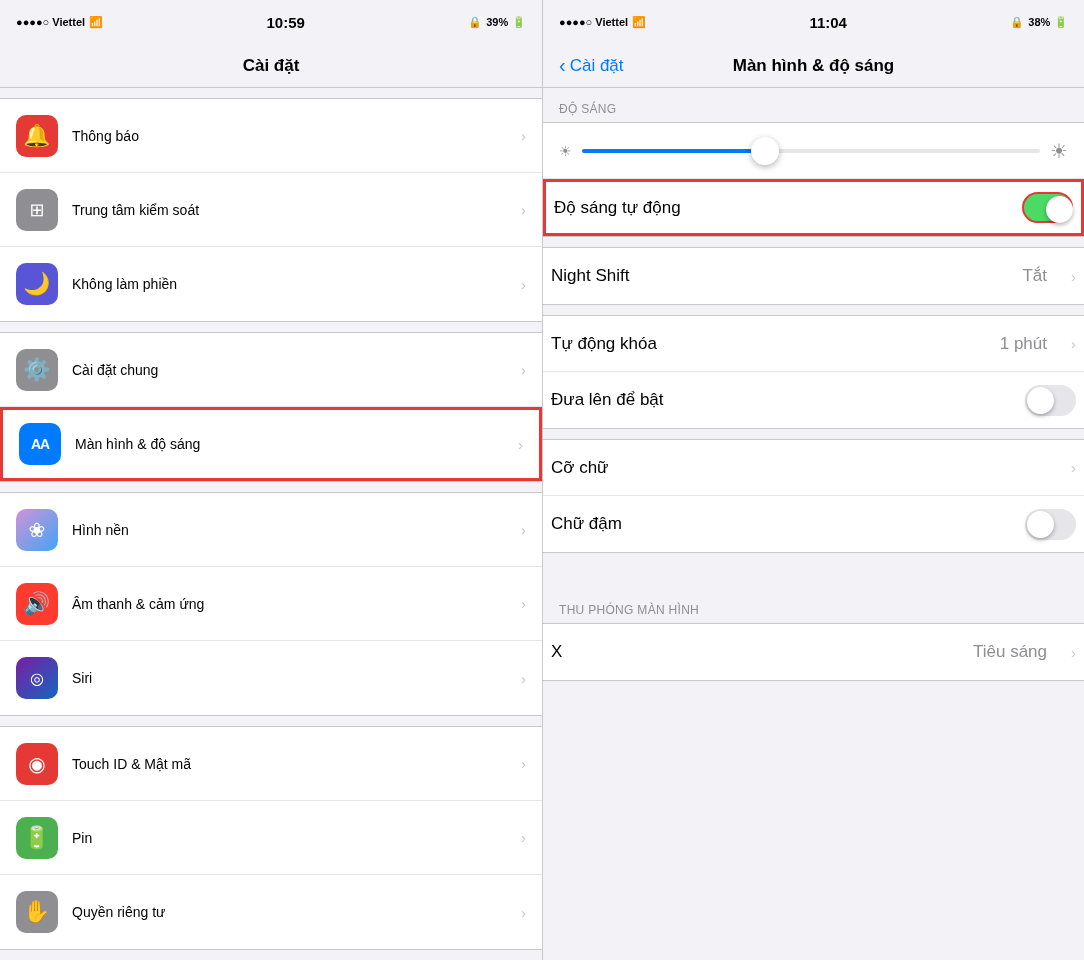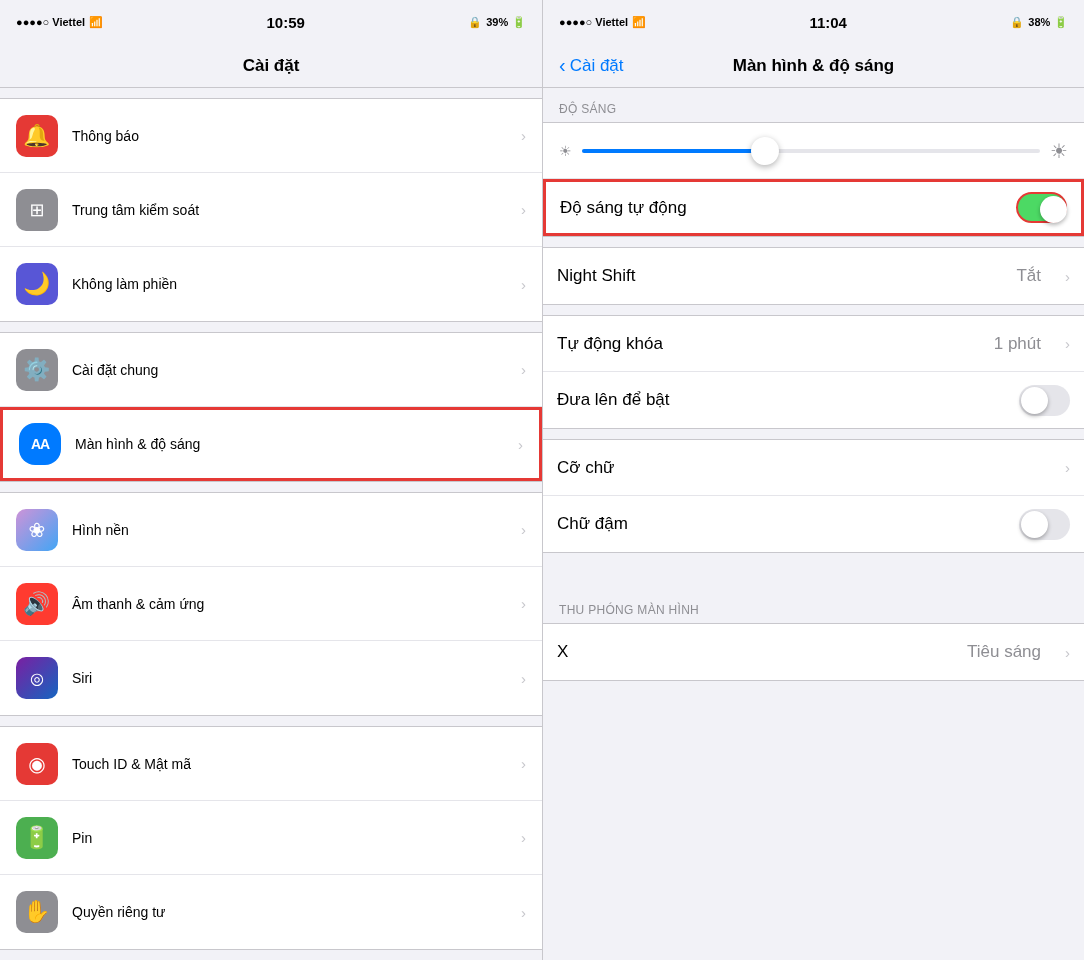--- a/index.html
+++ b/index.html
@@ -89,21 +89,21 @@
       align-items: center;
       justify-content: center;
       flex-shrink: 0;
       font-size: 22px;
       color: #fff;
     }
 
     .icon-red { background: #e53935; }
     .icon-gray { background: #8e8e93; }
     .icon-purple { background: #5856d6; }
-    .icon-blue-aa { background: #007aff; font-weight: 900; font-size: 16px; letter-spacing: -1px; border-radius: 16px; }
+    .icon-blue-aa { background: #007aff; font-weight: 900; font-size: 16px; letter-spacing: -1px; }
     .icon-sound { background: #ff3b30; }
     .icon-touchid { background: #e53935; }
     .icon-battery { background: #4caf50; }
     .icon-privacy { background: #8e8e93; }
 
     .item-label {
       flex: 1;
       font-size: 14px;
       color: #000;
     }
@@ -184,21 +184,21 @@
     .right-list-group {
       background: #fff;
       border-top: 1px solid #c8c7cc;
       border-bottom: 1px solid #c8c7cc;
     }
 
     .right-list-item {
       display: flex;
       align-items: center;
       min-height: 56px;
-      padding: 10px 14px;
+      padding: 10px 8px;
       background: #fff;
       border-bottom: 1px solid #e5e5ea;
     }
 
     .right-list-item:last-child { border-bottom: none; }
 
     .right-item-label {
       flex: 1;
       font-size: 17px;
       color: #000;

